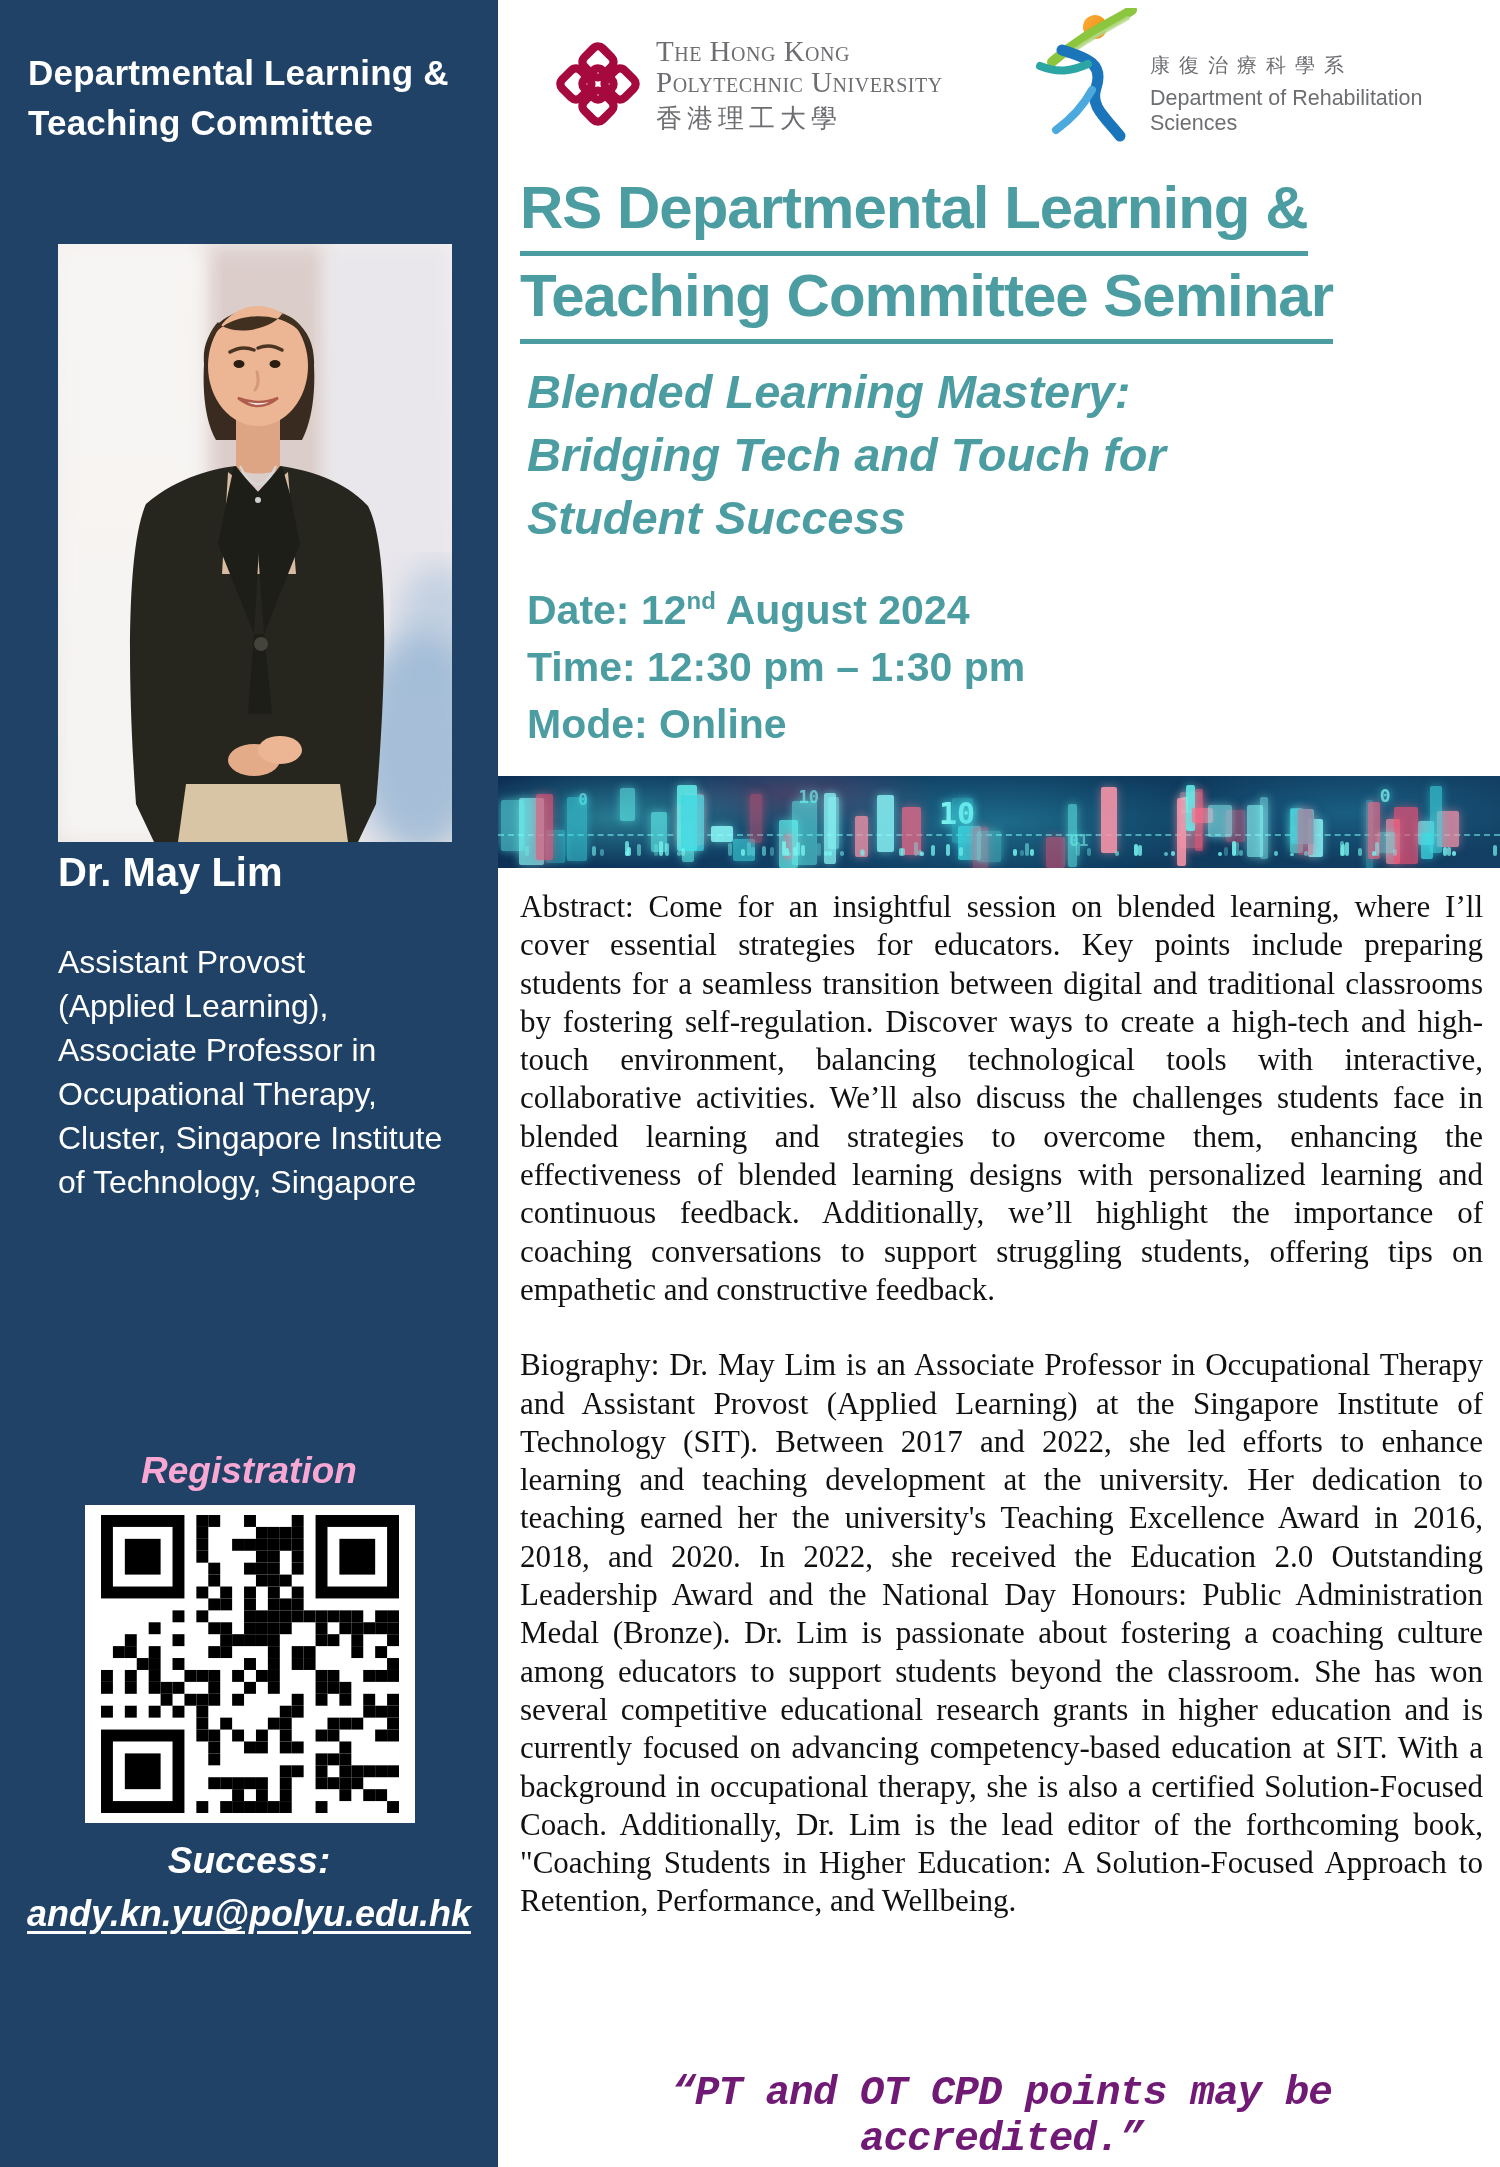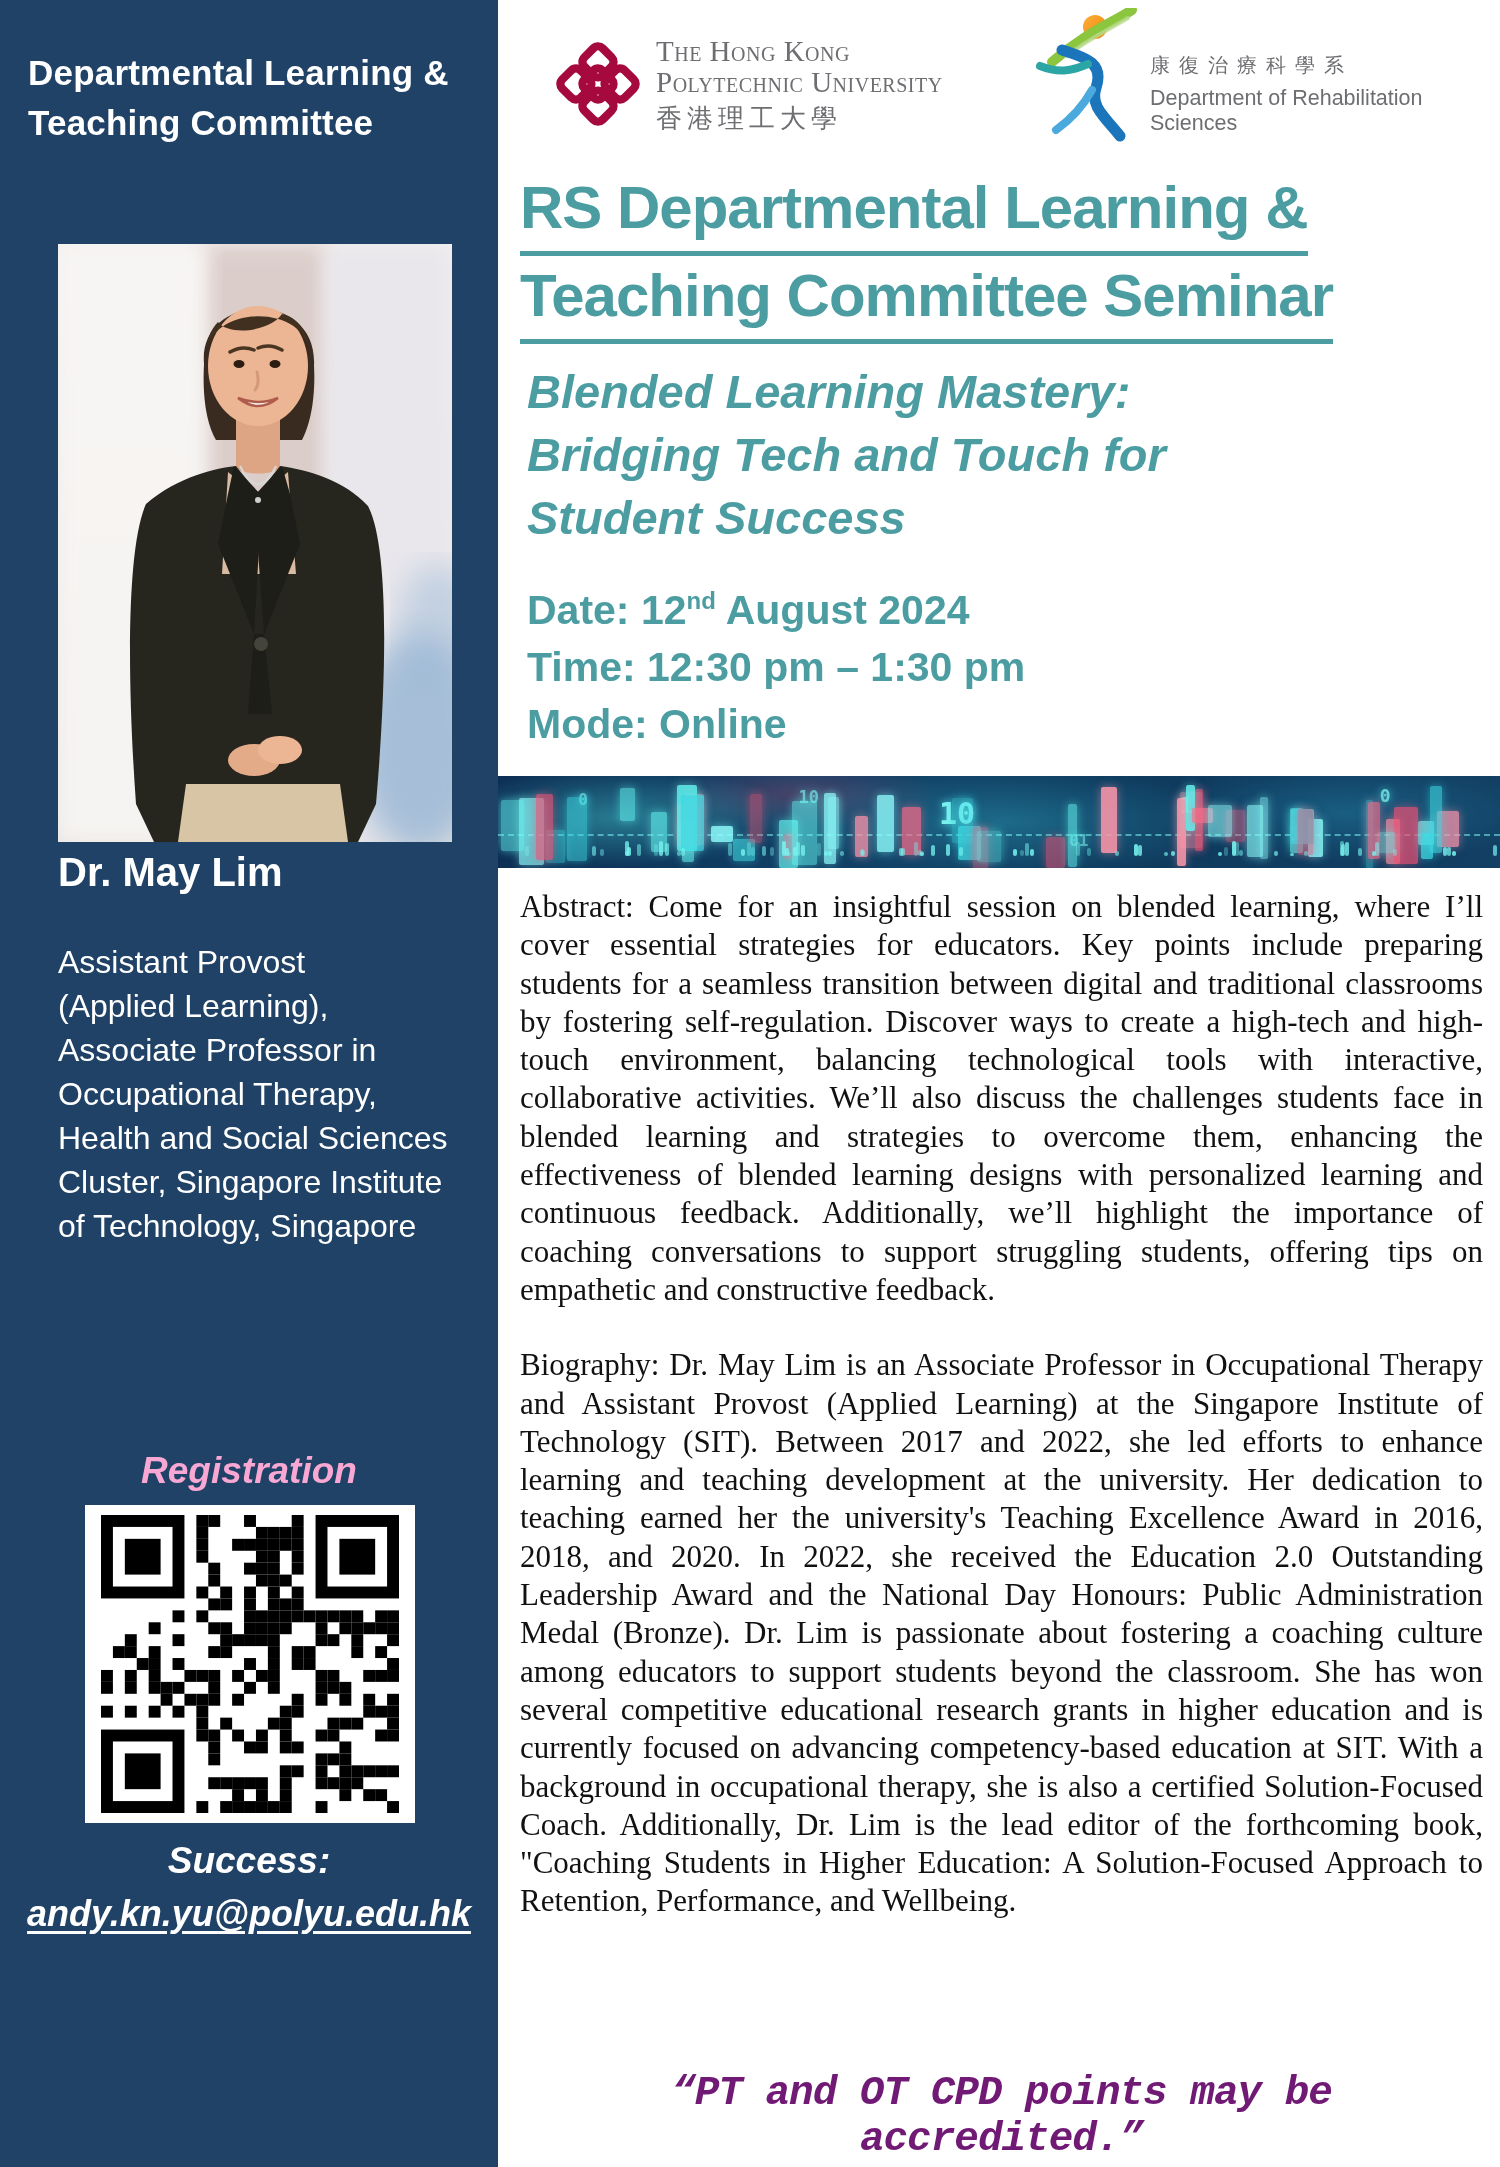--- a/index.html
+++ b/index.html
@@ -146,21 +146,20 @@
         </g>
       </svg>
     </figure>
 
     <h2 class="speaker-name">Dr. May Lim</h2>
     <div class="speaker-titles">
       <div>Assistant Provost</div>
       <div>(Applied Learning),</div>
       <div>Associate Professor in</div>
       <div>Occupational Therapy,</div>
-      <div>Health and Social Sciences</div>
       <div>Cluster, Singapore Institute</div>
       <div>of Technology, Singapore</div>
     </div>
 
     <div class="registration">Registration</div>
 
     <div class="qr-box">
       <svg id="qr-svg" width="302" height="298" viewBox="0 0 300 300" xmlns="http://www.w3.org/2000/svg">
           <rect x="96" y="0" width="12" height="12" fill="#000"></rect>
           <rect x="108" y="0" width="12" height="12" fill="#000"></rect>

